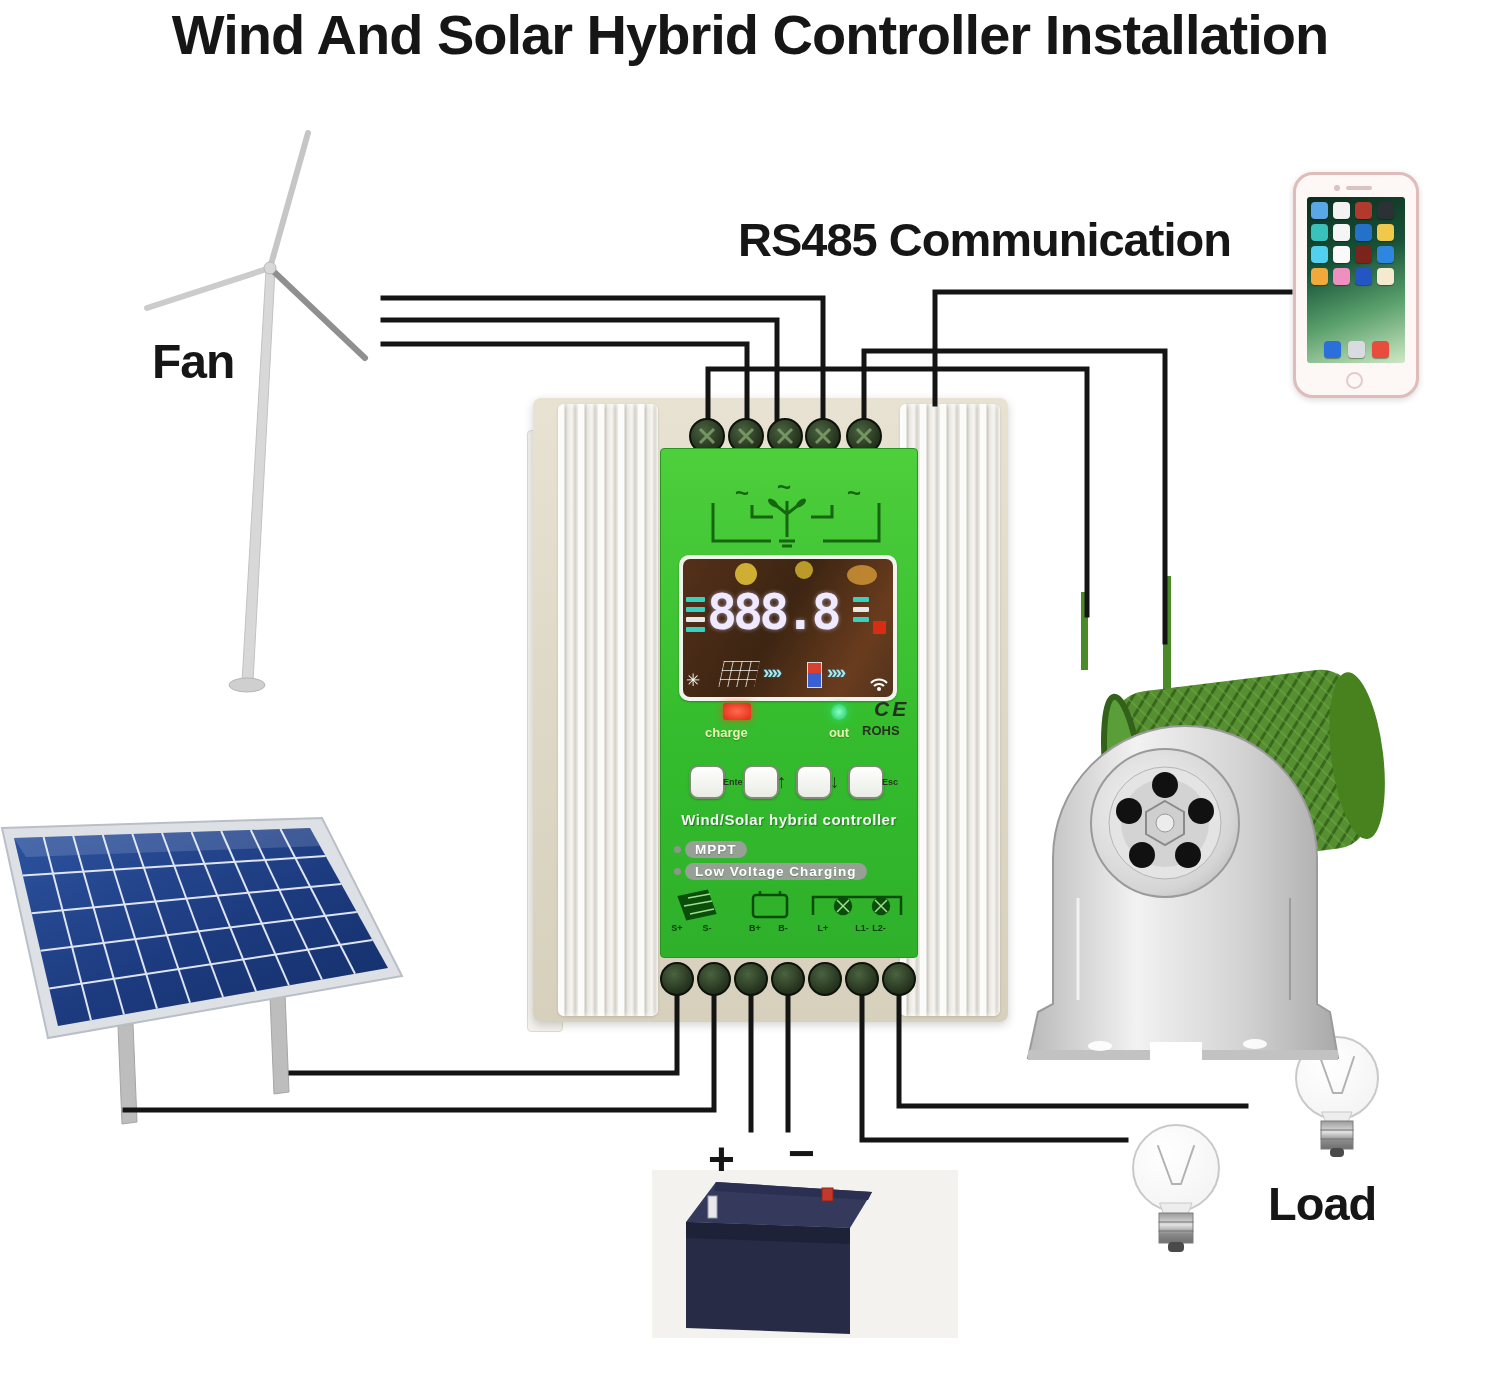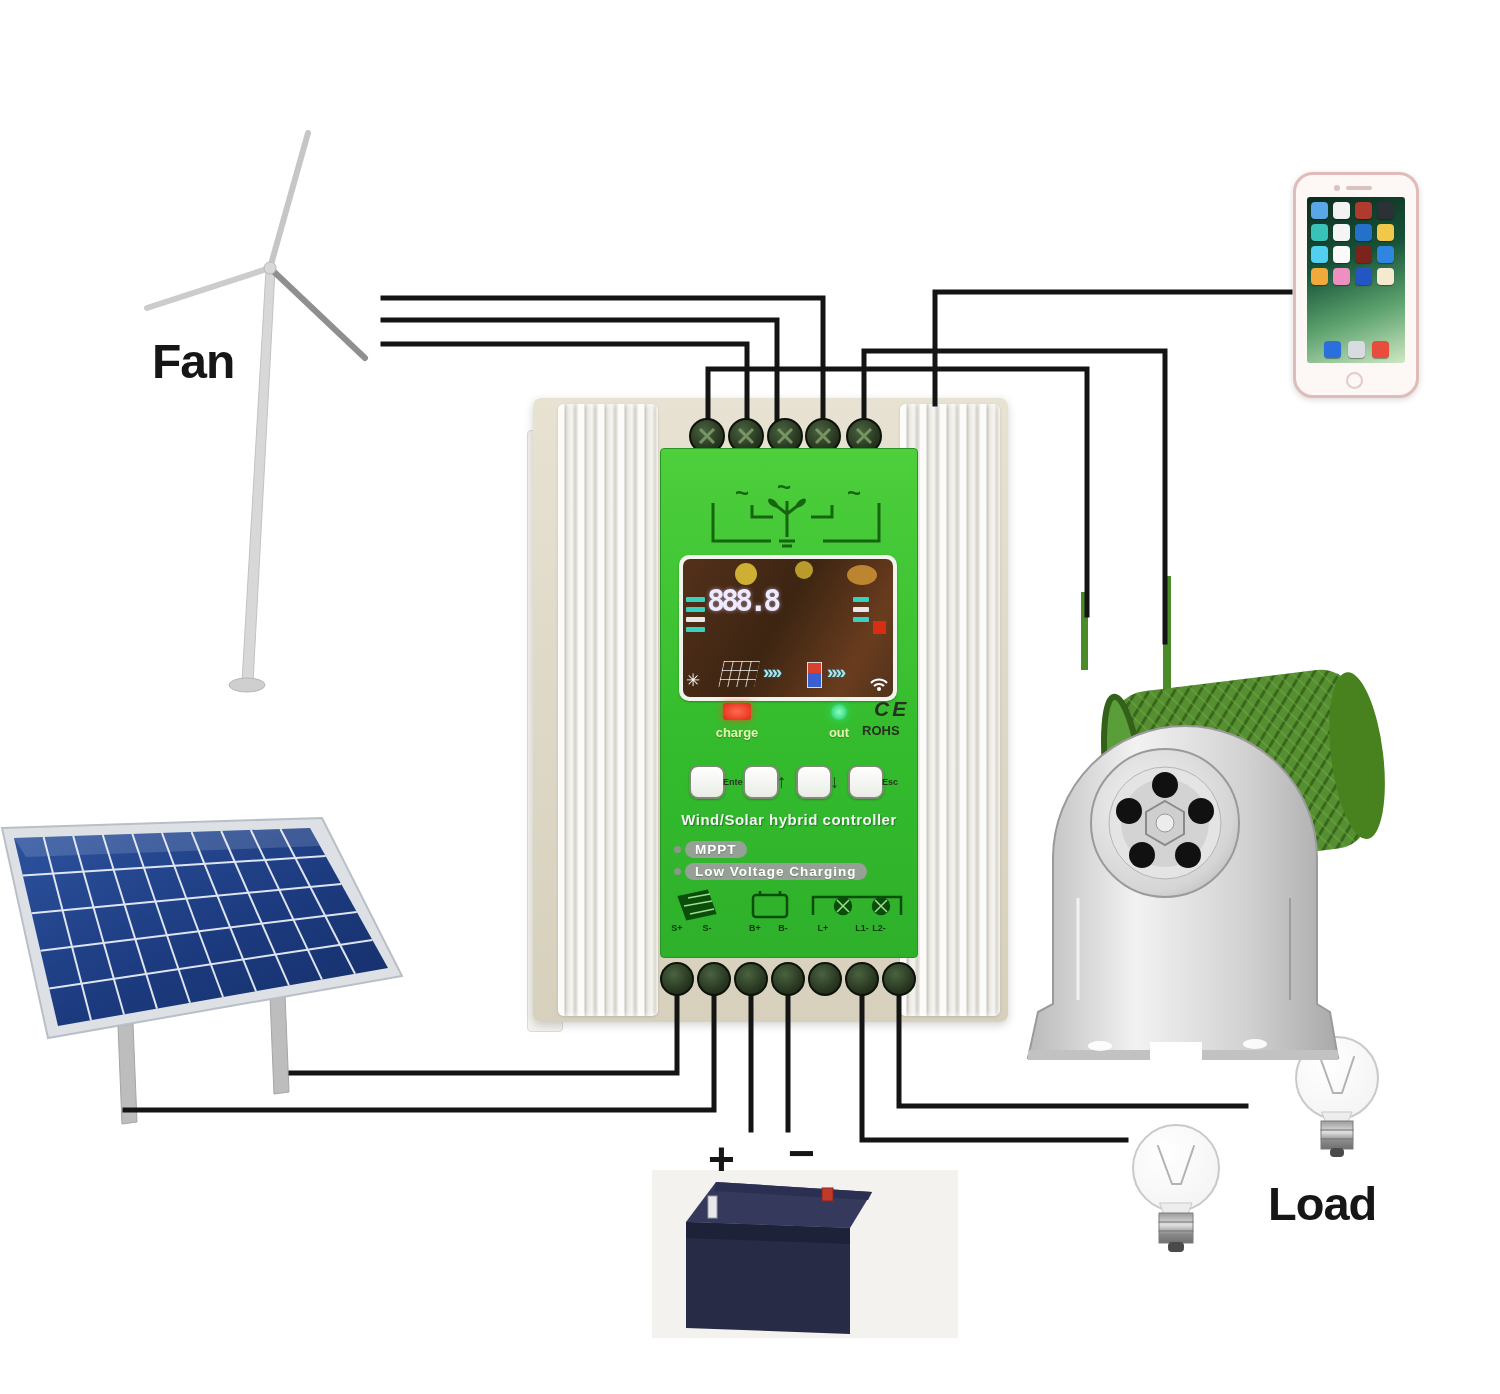--- a/index.html
+++ b/index.html
@@ -34,21 +34,21 @@
 
   #green-panel{position:absolute;left:660px;top:448px;width:256px;height:508px;z-index:6;
                background:linear-gradient(180deg,#4ecf3c,#33bb2d 60%,#2fb02b);
                border:1px solid #2a9423;border-radius:4px;}
   #lcd{position:absolute;left:18px;top:106px;width:218px;height:146px;background:#f2f5ee;
        border-radius:10px;box-shadow:0 1px 2px rgba(0,60,0,.4);padding:4px;box-sizing:border-box;}
   #lcd-screen{position:relative;width:100%;height:100%;border-radius:7px;overflow:hidden;
               background:linear-gradient(120deg,#54301a,#3c2512 45%,#6a3c1e 80%,#50331c);}
   .blob{position:absolute;border-radius:50%;}
   #lcd-digits{position:absolute;left:24px;top:24px;font-family:"DejaVu Sans Mono",monospace;
-              font-weight:bold;font-size:30px;color:#efeaff;letter-spacing:-4px;
+              font-weight:bold;font-size:50px;color:#efeaff;letter-spacing:-4px;
               text-shadow:0 0 4px rgba(220,210,255,.6);}
   .lcd-bar{position:absolute;height:5px;border-radius:1px;}
   .chev{position:absolute;bottom:14px;font-size:19px;font-weight:bold;color:#a8e8f2;
         letter-spacing:-2px;text-shadow:0 0 2px #2c7c8c;}
   #lcd-panel-icon{position:absolute;left:38px;bottom:10px;width:36px;height:26px;
       background:linear-gradient(#2a62d8,#1b3f9e);transform:skewX(-12deg);
       background-image:linear-gradient(90deg,rgba(255,255,255,.75) 1px,transparent 1px),
                        linear-gradient(rgba(255,255,255,.75) 1px,transparent 1px);
       background-size:9px 9px;}
   #lcd-batt-icon{position:absolute;left:124px;bottom:9px;width:13px;height:24px;border:1px solid #ddd;
@@ -57,21 +57,21 @@
   #lcd-red{position:absolute;right:7px;top:62px;width:13px;height:13px;background:#d82d14;}
   #lcd-wifi{position:absolute;right:4px;bottom:5px;}
 
   .led-row{position:absolute;top:252px;left:0;width:100%;}
   #led-charge{position:absolute;left:62px;top:2px;width:28px;height:17px;border-radius:3px;
               background:radial-gradient(#ff6a50,#e02912);box-shadow:0 0 9px rgba(255,60,30,.8);}
   #led-out{position:absolute;left:170px;top:3px;width:16px;height:16px;border-radius:50%;
            background:radial-gradient(#8affc0,#17c45f);box-shadow:0 0 9px rgba(40,230,120,.9);}
   .led-lbl{position:absolute;top:24px;font-size:13px;font-weight:bold;color:#e9f3b4;
            text-shadow:0 1px 1px rgba(0,80,0,.4);}
-  #lbl-charge{left:44px;width:64px;text-align:center;}
+  #lbl-charge{left:44px;width:64px;text-align:left;}
   #lbl-out{left:152px;width:52px;text-align:center;}
   #ce-mark{position:absolute;left:213px;top:-4px;font-size:21px;font-weight:bold;color:#26301f;
            letter-spacing:3px;font-style:italic;}
   #rohs-mark{position:absolute;left:201px;top:22px;font-size:13px;font-weight:bold;color:#26301f;}
 
   .btn{position:absolute;top:316px;width:34px;height:34px;background:linear-gradient(180deg,#ffffff,#e9ece4);
        border:2px solid #7e8a74;border-radius:9px;box-sizing:border-box;text-align:center;
        color:#2c3326;box-shadow:0 1px 2px rgba(0,60,0,.35);padding-left:32px;}
   .btn .t-small{font-size:9px;font-weight:bold;line-height:30px;display:block;}
   .btn .t-arrow{font-size:19px;font-weight:bold;line-height:30px;display:block;}
@@ -412,17 +412,19 @@
     </svg>
     <span class="term-lbl" style="left:2px;">S+</span>
     <span class="term-lbl" style="left:32px;">S-</span>
     <span class="term-lbl" style="left:80px;">B+</span>
     <span class="term-lbl" style="left:108px;">B-</span>
     <span class="term-lbl" style="left:148px;">L+</span>
     <span class="term-lbl" style="left:187px;">L1-</span>
     <span class="term-lbl" style="left:204px;">L2-</span>
   </div>
 
+  <div id="title" class="lbl" style="z-index:7;">Wind And Solar Hybrid Controller Installation</div>
   <div id="lbl-fan" class="lbl" style="z-index:7;">Fan</div>
+  <div id="lbl-rs485" class="lbl" style="z-index:7;">RS485 Communication</div>
   <div id="lbl-load" class="lbl" style="z-index:7;">Load</div>
   <div id="lbl-plus" class="lbl" style="z-index:7;">+</div>
   <div id="lbl-minus" class="lbl" style="z-index:7;">−</div>
 </div>
 
 </body></html>

